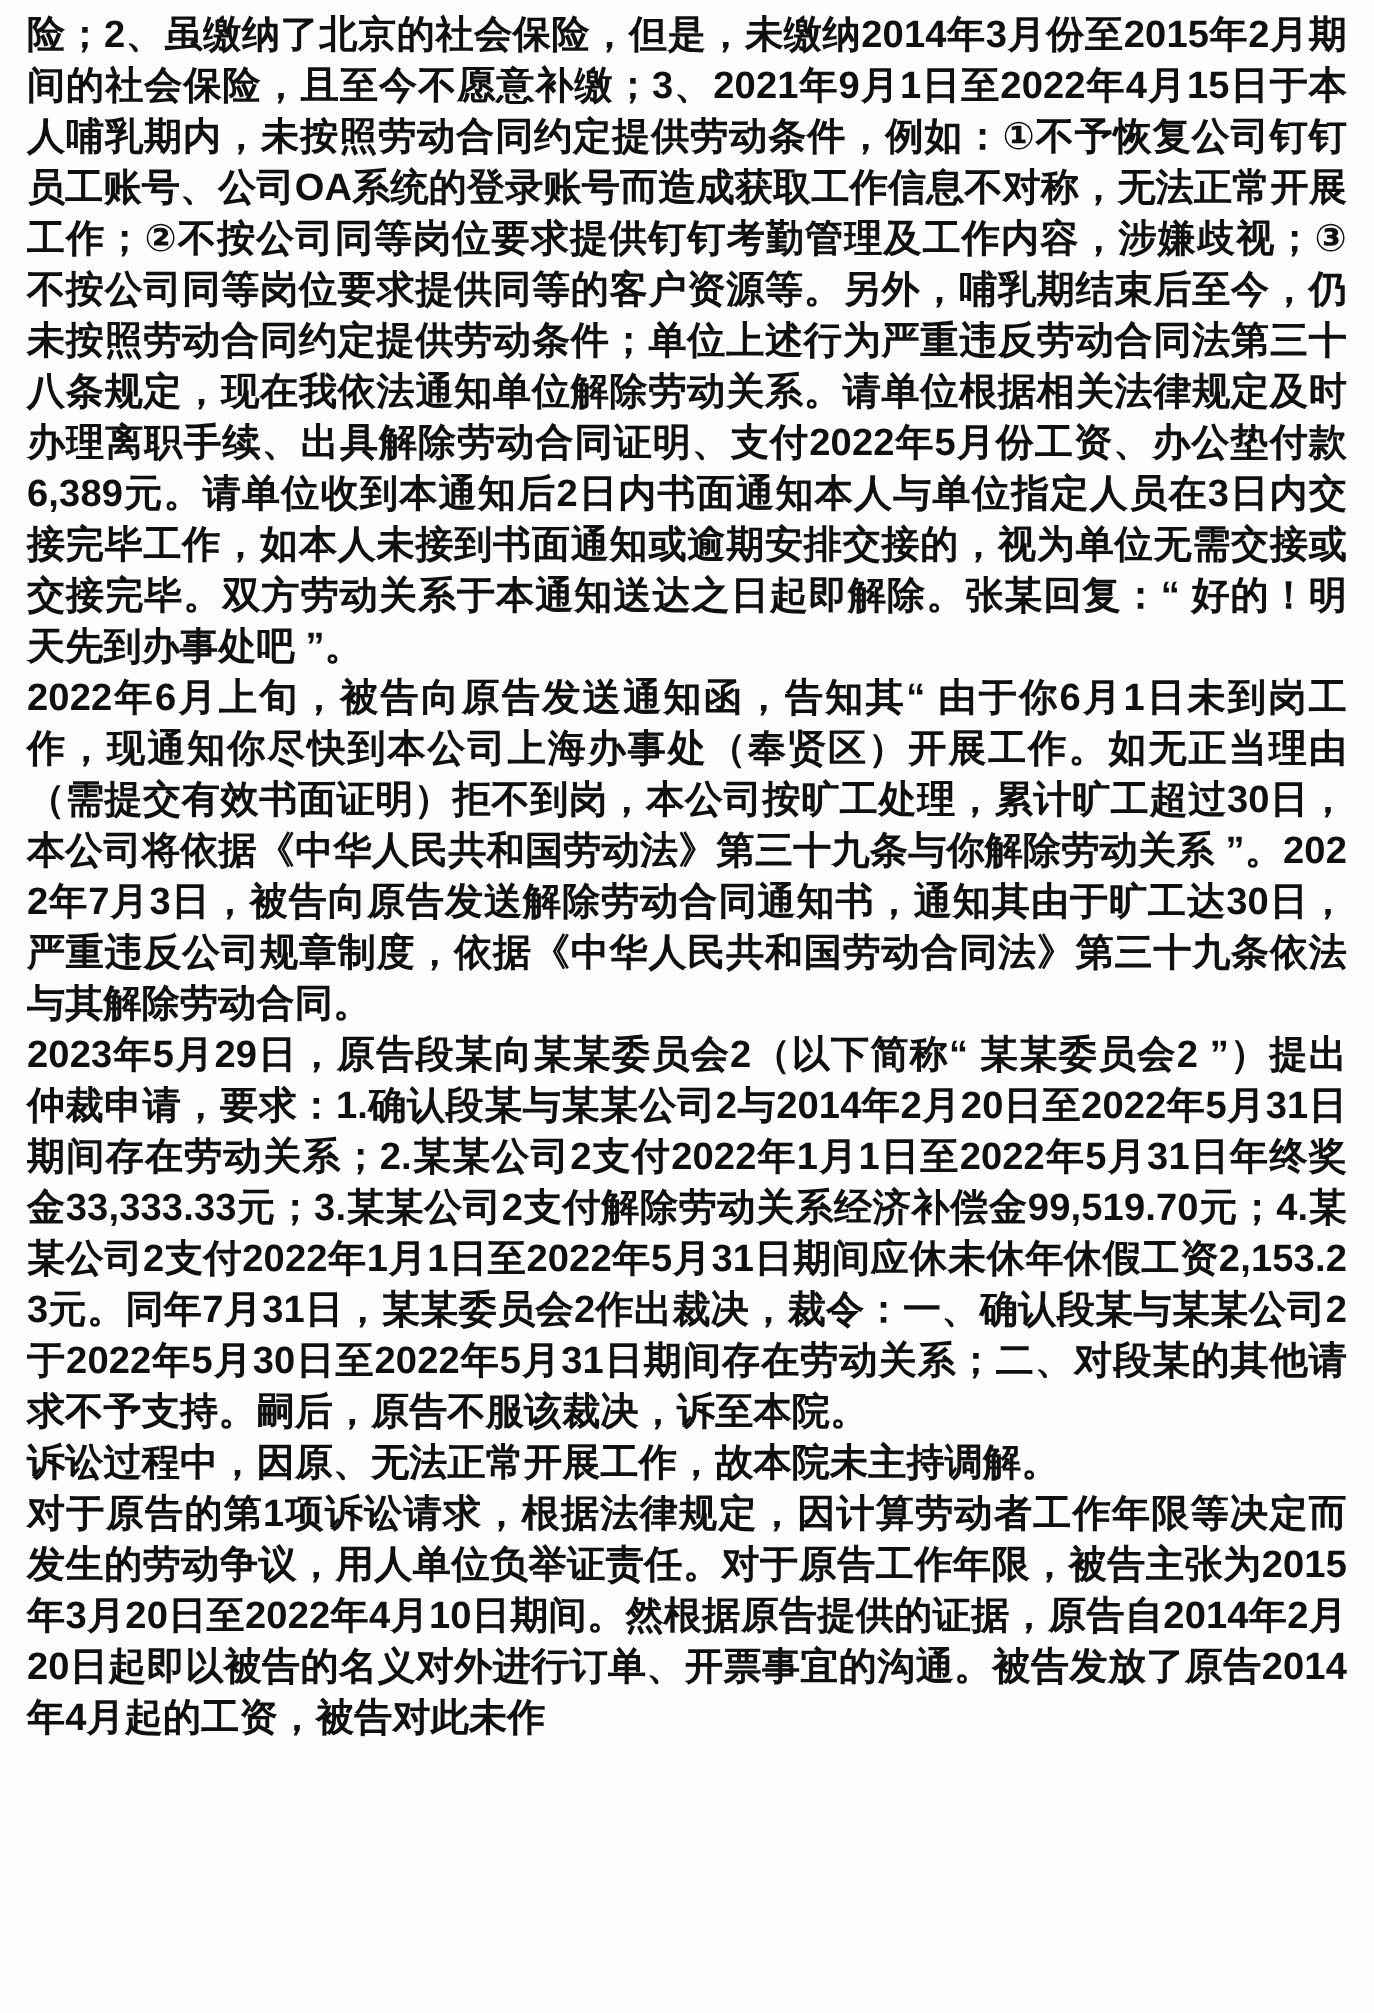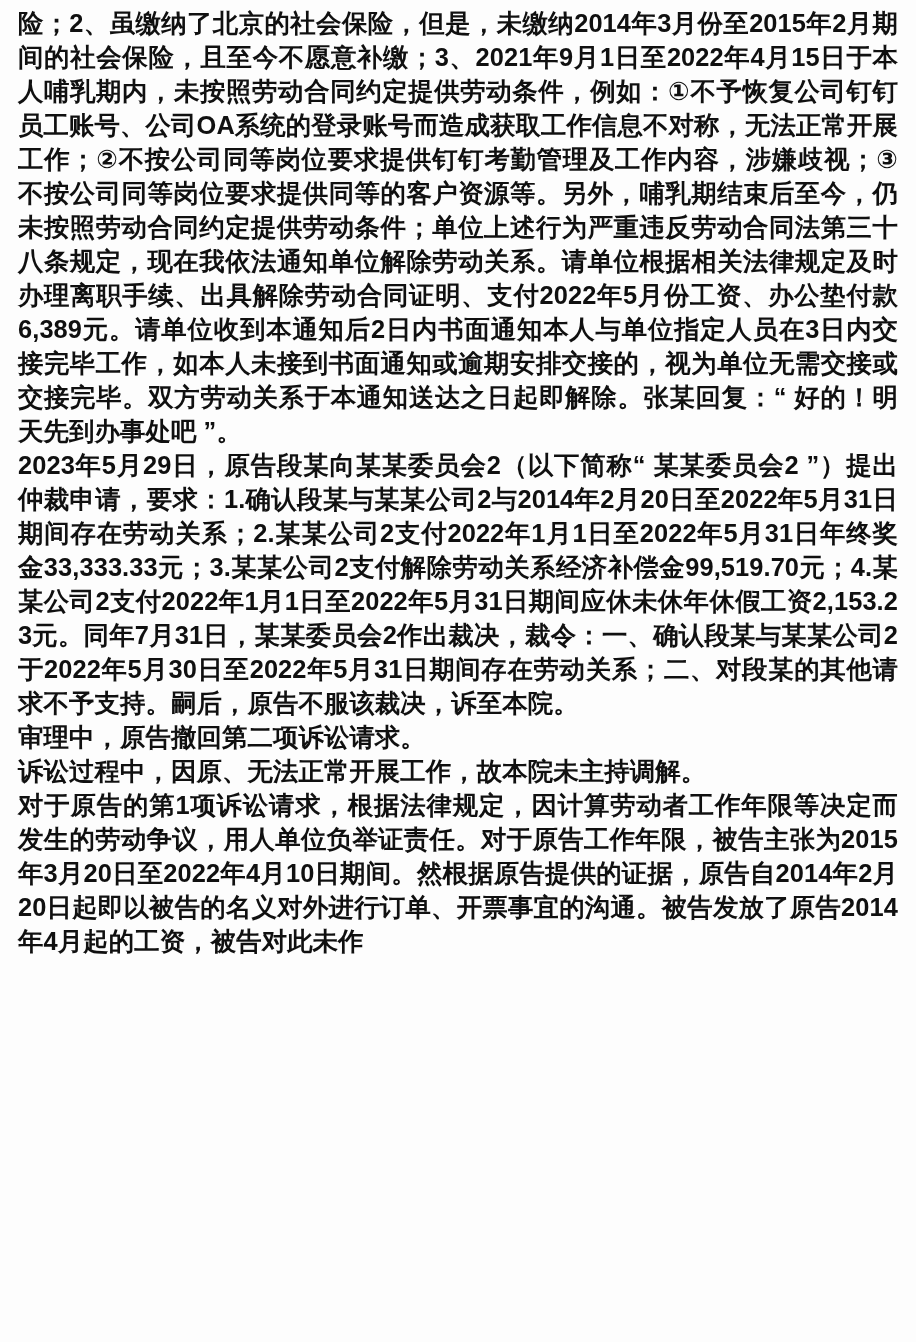--- a/index.html
+++ b/index.html
@@ -40,24 +40,24 @@
     text-indent: 0;
   }
 </style>
 </head>
 <body>
 
 <div id="document-page">
 
   <p class="doc-para first">险；2、虽缴纳了北京的社会保险，但是，未缴纳2014年3月份至2015年2月期间的社会保险，且至今不愿意补缴；3、2021年9月1日至2022年4月15日于本人哺乳期内，未按照劳动合同约定提供劳动条件，例如：①不予恢复公司钉钉员工账号、公司OA系统的登录账号而造成获取工作信息不对称，无法正常开展工作；②不按公司同等岗位要求提供钉钉考勤管理及工作内容，涉嫌歧视；③不按公司同等岗位要求提供同等的客户资源等。另外，哺乳期结束后至今，仍未按照劳动合同约定提供劳动条件；单位上述行为严重违反劳动合同法第三十八条规定，现在我依法通知单位解除劳动关系。请单位根据相关法律规定及时办理离职手续、出具解除劳动合同证明、支付2022年5月份工资、办公垫付款6,389元。请单位收到本通知后2日内书面通知本人与单位指定人员在3日内交接完毕工作，如本人未接到书面通知或逾期安排交接的，视为单位无需交接或交接完毕。双方劳动关系于本通知送达之日起即解除。张某回复：“ 好的！明天先到办事处吧 ”。</p>
 
+  <p class="doc-para">2022年6月上旬，被告向原告发送通知函，告知其“ 由于你6月1日未到岗工作，现通知你尽快到本公司上海办事处（奉贤区）开展工作。如无正当理由（需提交有效书面证明）拒不到岗，本公司按旷工处理，累计旷工超过30日，本公司将依据《中华人民共和国劳动法》第三十九条与你解除劳动关系 ”。2022年7月3日，被告向原告发送解除劳动合同通知书，通知其由于旷工达30日，严重违反公司规章制度，依据《中华人民共和国劳动合同法》第三十九条依法与其解除劳动合同。</p>
 
   <p class="doc-para">2023年5月29日，原告段某向某某委员会2（以下简称“ 某某委员会2 ”）提出仲裁申请，要求：1.确认段某与某某公司2与2014年2月20日至2022年5月31日期间存在劳动关系；2.某某公司2支付2022年1月1日至2022年5月31日年终奖金33,333.33元；3.某某公司2支付解除劳动关系经济补偿金99,519.70元；4.某某公司2支付2022年1月1日至2022年5月31日期间应休未休年休假工资2,153.23元。同年7月31日，某某委员会2作出裁决，裁令：一、确认段某与某某公司2于2022年5月30日至2022年5月31日期间存在劳动关系；二、对段某的其他请求不予支持。嗣后，原告不服该裁决，诉至本院。</p>
 
 
 
-  <p class="doc-para">审理中，原告撤回第二项诉讼请求。</p>
 
   <p class="doc-para">诉讼过程中，因原、无法正常开展工作，故本院未主持调解。</p>
 
   <p class="doc-para">对于原告的第1项诉讼请求，根据法律规定，因计算劳动者工作年限等决定而发生的劳动争议，用人单位负举证责任。对于原告工作年限，被告主张为2015年3月20日至2022年4月10日期间。然根据原告提供的证据，原告自2014年2月20日起即以被告的名义对外进行订单、开票事宜的沟通。被告发放了原告2014年4月起的工资，被告对此未作</p>
 
 </div>
 
 </body></html>

